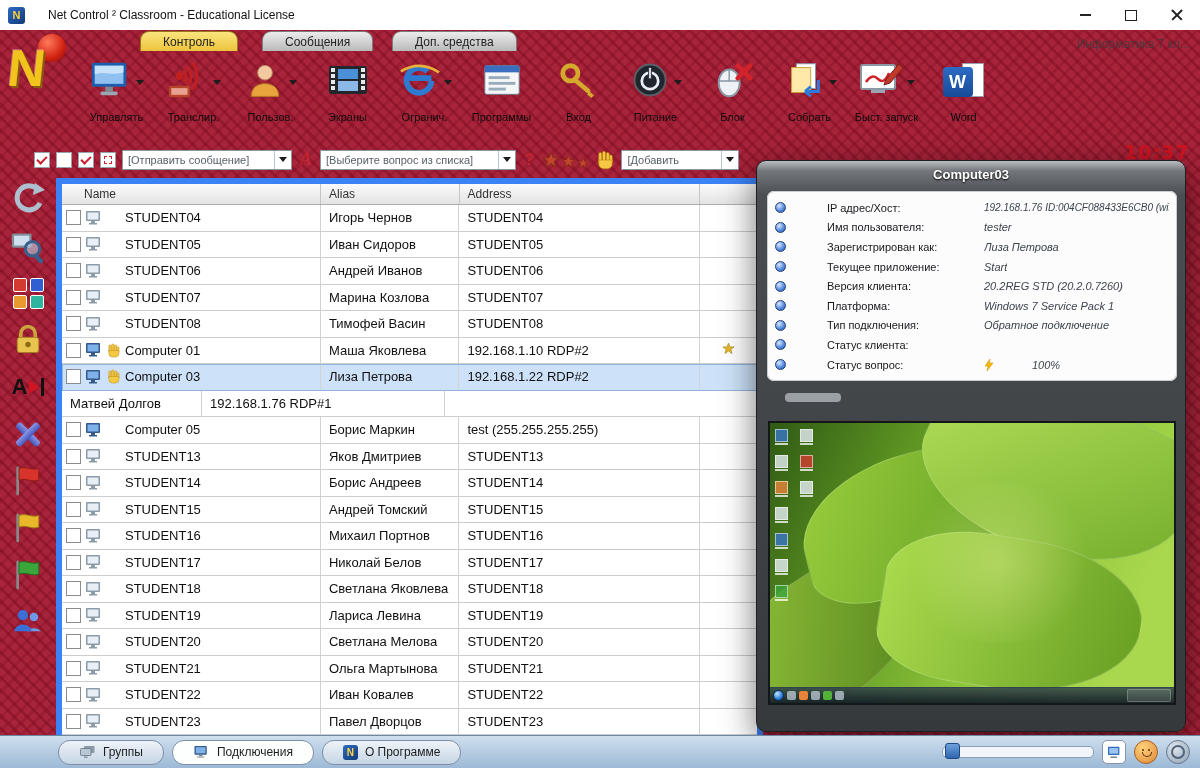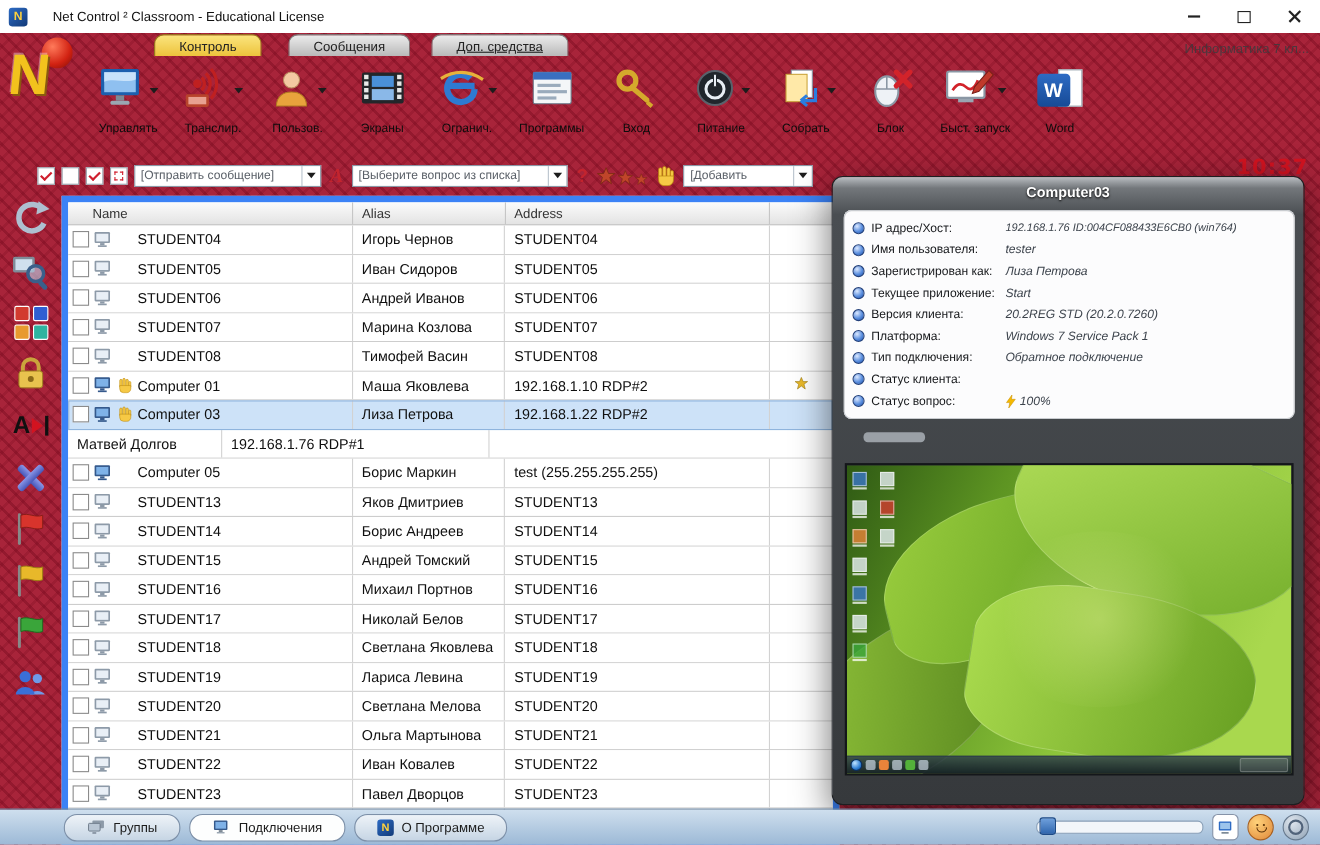--- a/index.html
+++ b/index.html
@@ -25,21 +25,21 @@
 
   
   .biglogo{position:absolute;left:6px;top:34px;width:72px;height:66px;z-index:3;}
   .biglogo .ball{position:absolute;left:32px;top:0;width:28px;height:28px;border-radius:50%;background:radial-gradient(circle at 35% 30%,#ff7a5a,#d22212 60%,#7d0d05);}
   .biglogo b{position:absolute;left:2px;top:4px;font-size:52px;font-weight:900;color:#f2c21d;transform:skewX(-6deg);text-shadow:2px 2px 0 #8a5a10,-1px -1px 0 rgba(255,255,255,.35);}
 
   
   .ttab{position:absolute;top:31px;height:20px;line-height:20px;border-radius:9px 9px 0 0;padding:0 22px;font-size:12px;color:#222;cursor:pointer;z-index:4;box-sizing:border-box;}
   .ttab.active{background:linear-gradient(#fbe57e,#edc33c);border:1px solid #97781c;border-bottom:none;}
   .ttab.idle{background:linear-gradient(#ececec,#b9b9b9);border:1px solid #7d7d7d;border-bottom:none;}
-  .t1{left:140px;} .t2{left:262px;} .t3{left:392px;text-decoration:underline;}
+  .t1{left:140px;} .t2{left:262px;} .t3{left:392px;}
   .classlabel{position:absolute;right:10px;top:37px;font-size:12px;color:#3e3a3e;opacity:.85;z-index:3;}
 
   
   .toolbar{position:absolute;left:78px;top:55px;display:flex;z-index:4;}
   .titem{width:77px;display:flex;flex-direction:column;align-items:center;cursor:pointer;}
   .titem .irow{height:54px;display:flex;align-items:center;}
   .titem .tlabel{font-size:11px;color:#0c0c0c;margin-top:2px;white-space:nowrap;}
   .dd{width:0;height:0;border-left:4px solid transparent;border-right:4px solid transparent;border-top:5px solid #1c1c1c;margin-left:3px;cursor:pointer;}
   .word-icon{position:relative;width:42px;height:38px;}
   .word-icon .page{position:absolute;right:1px;top:0;width:20px;height:32px;background:#fff;border:1px solid #97a2ad;}
@@ -91,21 +91,21 @@
   .trow.has-sos .sos{display:flex;}
   .rowflag{display:none;}
   .trow.has-flag .rowflag{display:block;}
 
   
   .popup{position:absolute;left:756px;top:160px;width:430px;height:572px;border-radius:10px;z-index:40;
     background:linear-gradient(180deg,#b9bdc1 0,#73777b 10px,#4a4e52 34px,#36393c 100%);
     border:1px solid #1d1f21;box-shadow:0 10px 34px rgba(0,0,0,.55);box-sizing:border-box;}
   .ptitle{height:27px;line-height:27px;text-align:center;color:#fff;font-weight:bold;font-size:13px;text-shadow:0 1px 2px #000;}
   .fields{position:absolute;left:10px;top:30px;width:410px;box-sizing:border-box;padding:7px 8px;background:#fcfcfd;border-radius:7px;box-shadow:inset 0 0 0 1px #c9ccd0;}
-  .frow{height:19.6px;display:flex;align-items:center;font-size:11px;}
+  .frow{height:19.6px;display:flex;align-items:center;font-size:11px;gap:35px;}
   .bullet{flex:none;width:11px;height:11px;border-radius:50%;margin-right:6px;background:radial-gradient(circle at 35% 30%,#dbe8ff,#5a8ede 55%,#1d4fa8);border:1px solid #23407a;box-sizing:border-box;}
   .flabel{flex:none;width:122px;color:#16181b;}
   .fvalue{font-style:italic;color:#3c434c;white-space:nowrap;overflow:hidden;}
   .bolt{margin-right:3px;display:flex;}
   .psplit{position:absolute;left:28px;top:232px;width:56px;height:9px;border-radius:4px;background:#9aa0a6;cursor:pointer;}
   .thumb{position:absolute;left:11px;top:260px;width:404px;height:280px;border:2px solid #14171a;overflow:hidden;cursor:pointer;
     background:linear-gradient(115deg,#2f5a14,#5d9422 28%,#8cc43a 58%,#a9d84e 85%);}
   .leaf{position:absolute;border:1px solid rgba(255,255,255,.18);}
   .lf1{left:150px;top:-30px;width:270px;height:160px;transform:rotate(25deg);border-radius:55% 15% 60% 40%;background:linear-gradient(135deg,#b8e35e,#6faa28);}
   .lf2{left:30px;top:30px;width:230px;height:135px;transform:rotate(-14deg);border-radius:60% 40% 70% 30%;background:linear-gradient(120deg,#9ccf3f,#5c9a1e);}
@@ -274,37 +274,37 @@
               <circle cx="23" cy="21" r="9" fill="none" stroke="#e8eef4" stroke-width="3"></circle>
               <rect x="21.5" y="6" width="3" height="13" rx="1.5" fill="#e8eef4" stroke="#20262c" stroke-width="1"></rect>
             </svg></span>
           <span class="dd"></span>
         </div>
       <span class="tlabel">Питание</span>
     </div>
     <div class="titem">
       <div class="irow">
           <span><svg width="44" height="42" viewBox="0 0 46 40">
+              <ellipse cx="19" cy="23" rx="11" ry="14" fill="#eef2f6" stroke="#8a97a4" stroke-width="2"></ellipse>
+              <path d="M19 9 v12 M8.5 21 h21" stroke="#8a97a4" stroke-width="1.5"></path>
+              <path d="M28 5 l13 13 M41 5 l-13 13" stroke="#d2232a" stroke-width="5" stroke-linecap="round"></path>
+            </svg></span>
+        </div>
+      <span class="tlabel">Блок</span>
+    </div>
+    <div class="titem">
+      <div class="irow">
+          <span><svg width="44" height="42" viewBox="0 0 46 40">
               <rect x="15" y="3" width="20" height="26" fill="#ffffff" stroke="#8896a4"></rect>
               <rect x="10" y="7" width="20" height="26" fill="#ffe9a8" stroke="#c9a23a"></rect>
               <path d="M38 20 v12 h-14 m0 0 l6 -5 m-6 5 l6 5" stroke="#2a7de0" stroke-width="3" fill="none"></path>
             </svg></span>
           <span class="dd"></span>
         </div>
       <span class="tlabel">Собрать</span>
-    </div>
-    <div class="titem">
-      <div class="irow">
-          <span><svg width="44" height="42" viewBox="0 0 46 40">
-              <ellipse cx="19" cy="23" rx="11" ry="14" fill="#eef2f6" stroke="#8a97a4" stroke-width="2"></ellipse>
-              <path d="M19 9 v12 M8.5 21 h21" stroke="#8a97a4" stroke-width="1.5"></path>
-              <path d="M28 5 l13 13 M41 5 l-13 13" stroke="#d2232a" stroke-width="5" stroke-linecap="round"></path>
-            </svg></span>
-        </div>
-      <span class="tlabel">Блок</span>
     </div>
     <div class="titem">
       <div class="irow">
           <span><svg width="46" height="42" viewBox="0 0 46 40">
               <rect x="3" y="5" width="34" height="24" rx="2" fill="#ffffff" stroke="#8a97a4" stroke-width="2"></rect>
               <path d="M8 22 q6 -9 12 -3 t11 -6" stroke="#d2232a" stroke-width="2.5" fill="none"></path>
               <path d="M41 4 l-13 15 -2 6 6 -2 13 -15z" fill="#c0392b" stroke="#7a1f18"></path>
               <rect x="13" y="30" width="14" height="3" fill="#9aa6b2"></rect>
             </svg></span>
           <span class="dd"></span>

